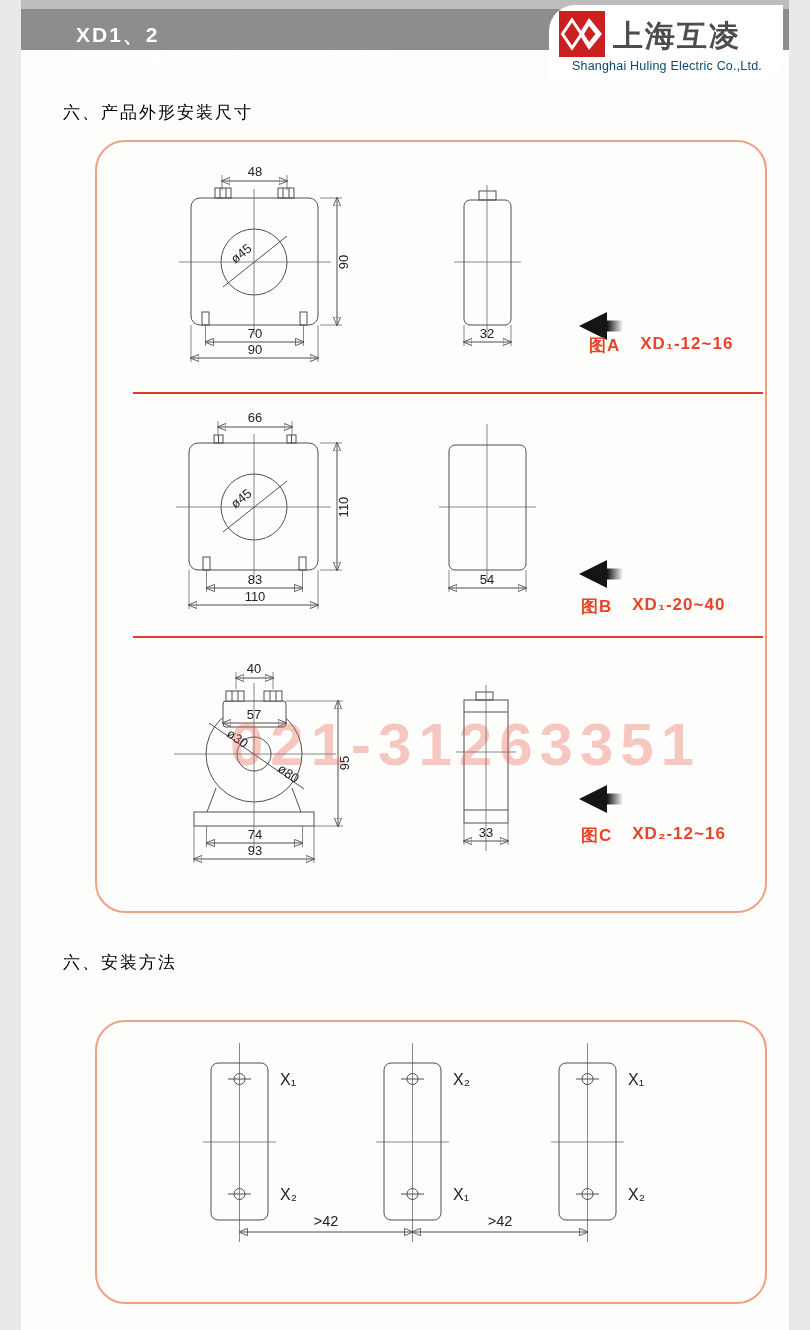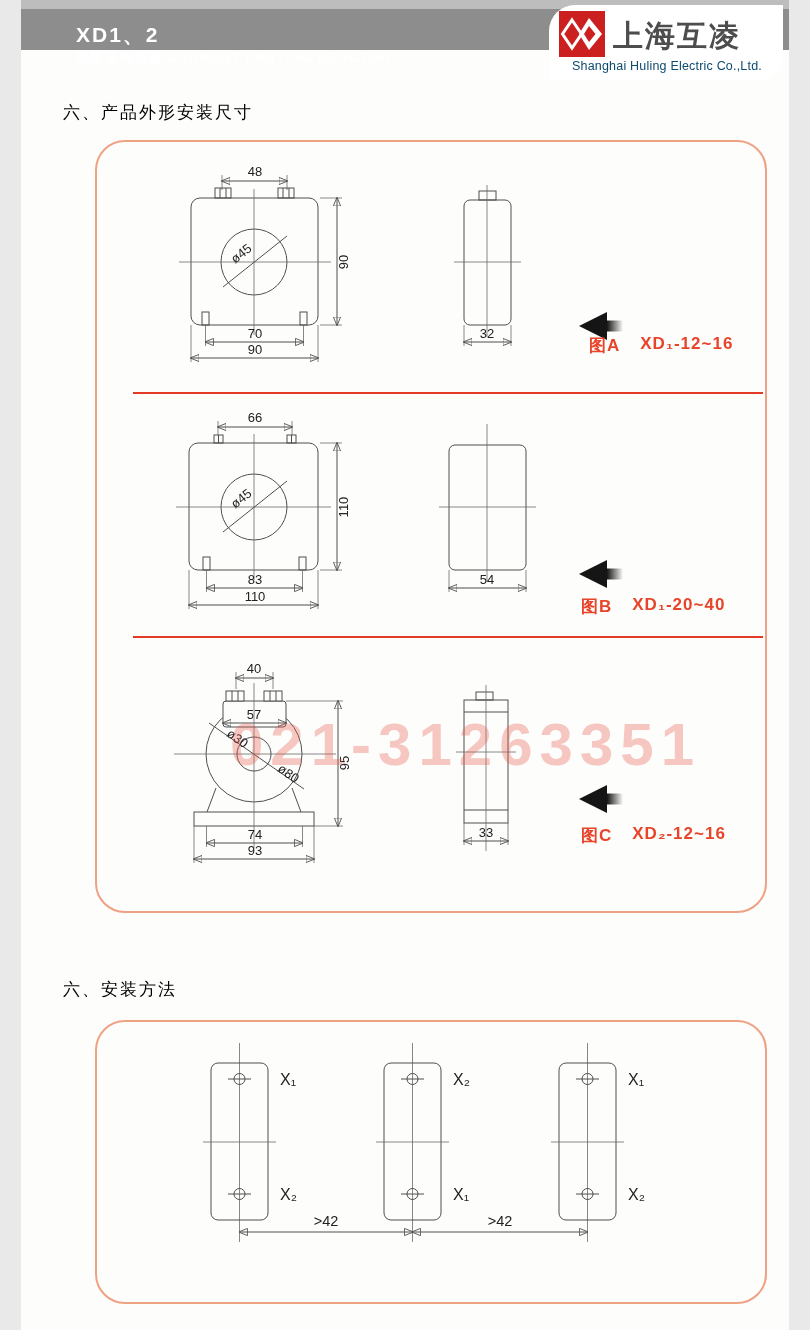--- a/index.html
+++ b/index.html
@@ -300,21 +300,21 @@
     <polygon points="28,0 0,14 28,28" fill="#151515"></polygon>
     <rect x="28" y="8.5" width="16" height="11" fill="url(#gC)"></rect>
   </svg>
   <div class="abs fig-label" style="left:560px; top:824px;text-align:center;">
     <span>图C</span>
     <span>XD₂-12~16</span>
   </div>
 
   <div class="abs wm wm2">021-31263351</div>
 
-  <div class="abs sec-title" style="left:42px; top:978px;">六、安装方法</div>
+  <div class="abs sec-title" style="left:42px; top:951px;">六、安装方法</div>
 
   <div class="abs big-box" style="left:74px; top:1020px; width:672px; height:284px;"></div>
 
   <svg class="abs draw" style="left:75px; top:1020px;" width="672" height="284" viewBox="0 0 672 284">
     <defs>
       <marker id="arM" viewBox="0 0 10 10" refX="9" refY="5" markerWidth="9" markerHeight="9" orient="auto-start-reverse">
         <path d="M0,1 L10,5 L0,9 z" fill="#333" stroke="none"></path>
       </marker>
     </defs>
 

